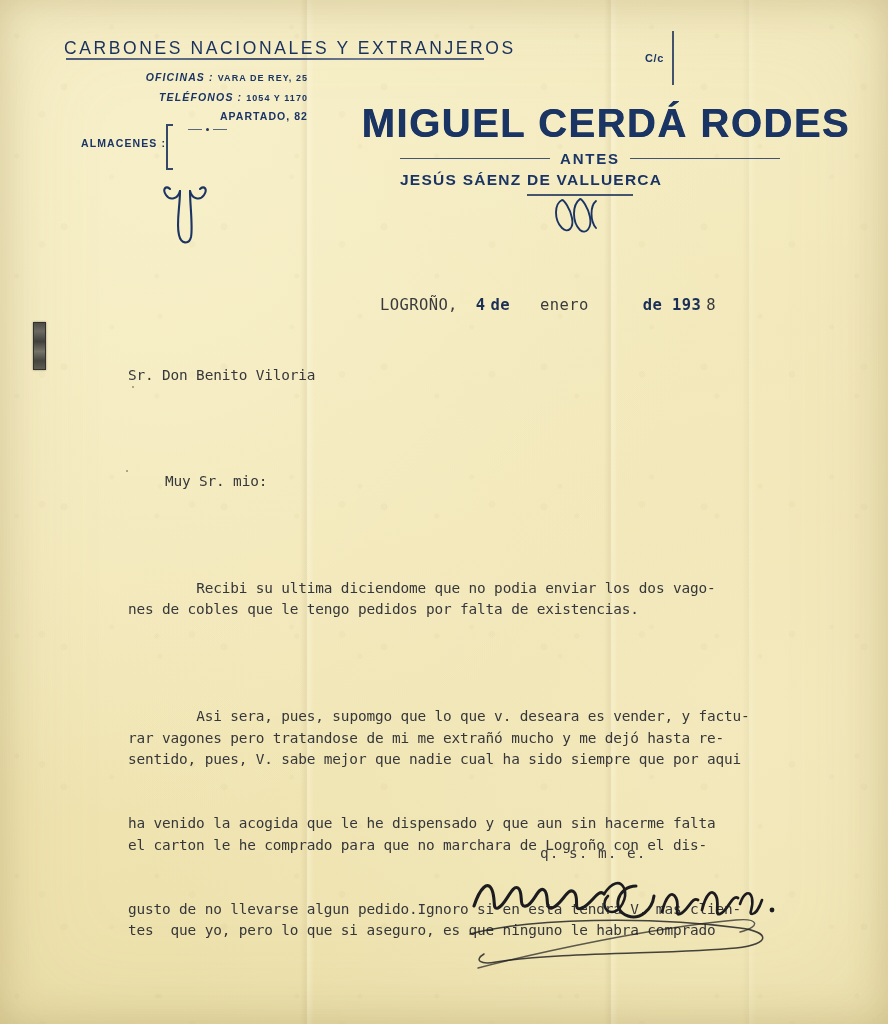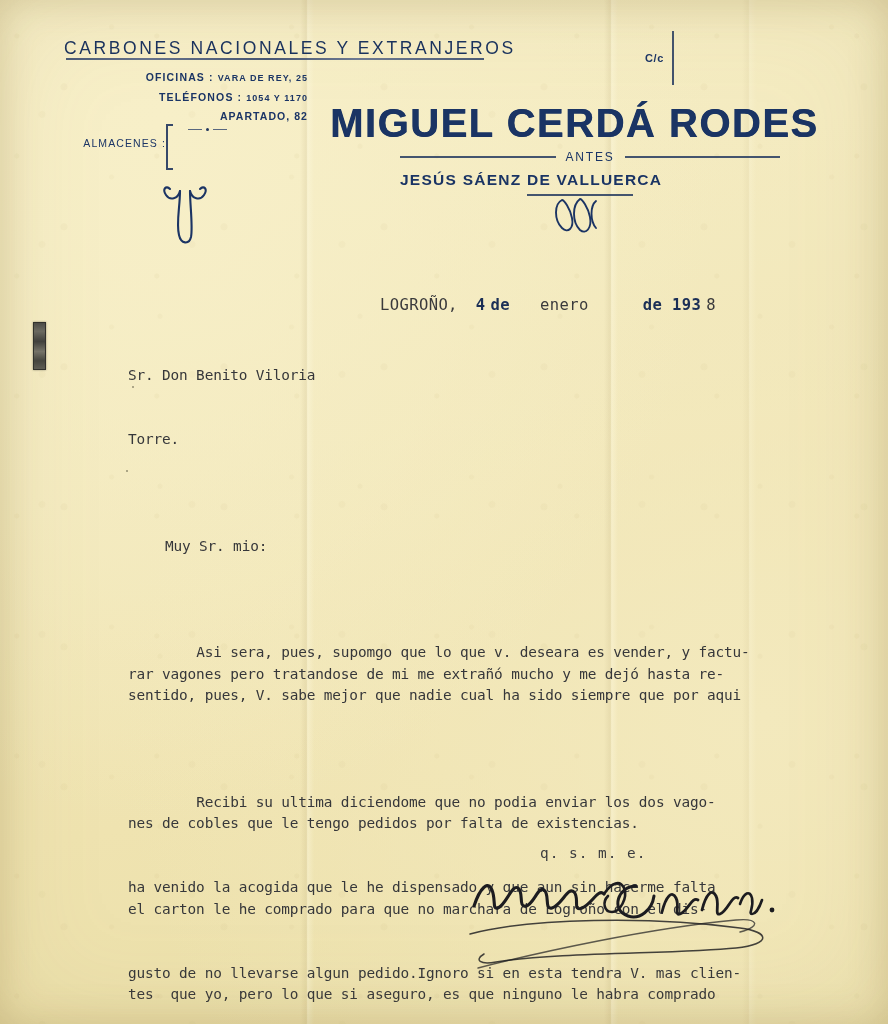--- a/index.html
+++ b/index.html
@@ -80,42 +80,42 @@
     position: absolute;
     left: 96px; top: 68px;
     color: #1b3566;
     font-size: 10.5px;
     font-weight: bold;
     letter-spacing: 1.05px;
     text-align: right;
     width: 212px;
     line-height: 18.5px;
   }
-  .lh-contact .lbl { letter-spacing: 1.15px; }
+  .lh-contact .lbl { letter-spacing: 1.15px; font-style: italic; }
   .lh-contact .sm { font-size: 9px; letter-spacing: 1.05px; }
 
   .lh-dot {
     position: absolute;
     left: 185px; top: 126px;
     width: 44px; height: 7px;
     display: flex; align-items: center; justify-content: center;
   }
   .lh-dot::before, .lh-dot::after {
     content: ""; height: 1px; width: 14px; background: #30456d; opacity: .8;
   }
   .lh-dot i { width: 3px; height: 3px; border-radius: 50%; background: #23375f; margin: 0 4px; display: block; }
 
   .lh-alm-label {
     position: absolute;
     left: 70px; top: 137px;
     width: 96px;
     text-align: right;
     color: #1b3566;
     font-size: 10.5px;
-    font-weight: normal;
+    font-weight: bold;
     letter-spacing: 1.1px;
   }
   .lh-alm-brace {
     position: absolute;
     left: 166px; top: 124px;
     width: 2px; height: 46px;
     background: #22375f;
     opacity: .9;
   }
   .lh-alm-brace::before, .lh-alm-brace::after {
@@ -159,38 +159,38 @@
     letter-spacing: .75px;
     line-height: 11.6px;
     white-space: nowrap;
   }
 
   
   .lh-name {
     position: absolute;
     left: 330px; top: 101px;
     width: 520px;
-    text-align: left;
+    text-align: right;
     color: #1a3464;
     font-size: 40px;
     font-weight: bold;
     letter-spacing: 1.5px;
     white-space: nowrap;
     text-shadow: 0.5px 0 0 #1a3464;
   }
 
   .lh-antes-row {
     position: absolute;
     left: 400px; top: 150px;
     width: 380px;
     display: flex; align-items: center; justify-content: center; gap: 10px;
   }
   .lh-antes-row .ln { flex: 1; height: 1.5px; background: #25395f; opacity: .85; }
   .lh-antes-row .tx {
-    color: #1b3566; font-size: 12px; font-weight: normal; letter-spacing: 1.8px;
+    color: #1b3566; font-size: 15px; font-weight: bold; letter-spacing: 1.8px;
   }
 
   .lh-former {
     position: absolute;
     left: 400px; top: 171px;
     width: 380px;
     text-align: left;
     color: #1a3464;
     font-size: 15.5px;
     font-weight: bold;
@@ -339,30 +339,29 @@
   </div>
 
   <div class="dateline">
     <span class="typed">LOGROÑO,</span><span class="gap-a"></span><span class="printed">4</span><span class="gap-d"></span><span class="printed">de</span><span class="gap-b"></span><span class="typed">enero</span><span class="gap-c"></span><span class="printed">de 193</span><span class="gap-d"></span><span class="typed">8</span>
   </div>
 
   <div class="archive-mark"></div>
 
   <div class="typed-body">
     <div class="addressee">Sr. Don Benito Viloria</div>
-    <div class="addressee">Torre.</div>
 
     <div class="salutation">Muy Sr. mio:</div>
+
+    <div class="para">        Recibi su ultima diciendome que no podia enviar los dos vago-
+nes de cobles que le tengo pedidos por falta de existencias.</div>
 
     <div class="para">        Asi sera, pues, supomgo que lo que v. deseara es vender, y factu-
 rar vagones pero tratandose de mi me extrañó mucho y me dejó hasta re-
 sentido, pues, V. sabe mejor que nadie cual ha sido siempre que por aqui</div>
-
-    <div class="para">        Recibi su ultima diciendome que no podia enviar los dos vago-
-nes de cobles que le tengo pedidos por falta de existencias.</div>
     <div class="para fade-line" style="margin-top:0;">ha venido la acogida que le he dispensado y que aun sin hacerme falta
 el carton le he comprado para que no marchara de Logroño con el dis-</div>
     <div class="para fade-strong" style="margin-top:0;">gusto de no llevarse algun pedido.Ignoro si en esta tendra V. mas clien-
 tes  que yo, pero lo que si aseguro, es que ninguno le habra comprado</div>
     
 
     
 
     
   </div>

